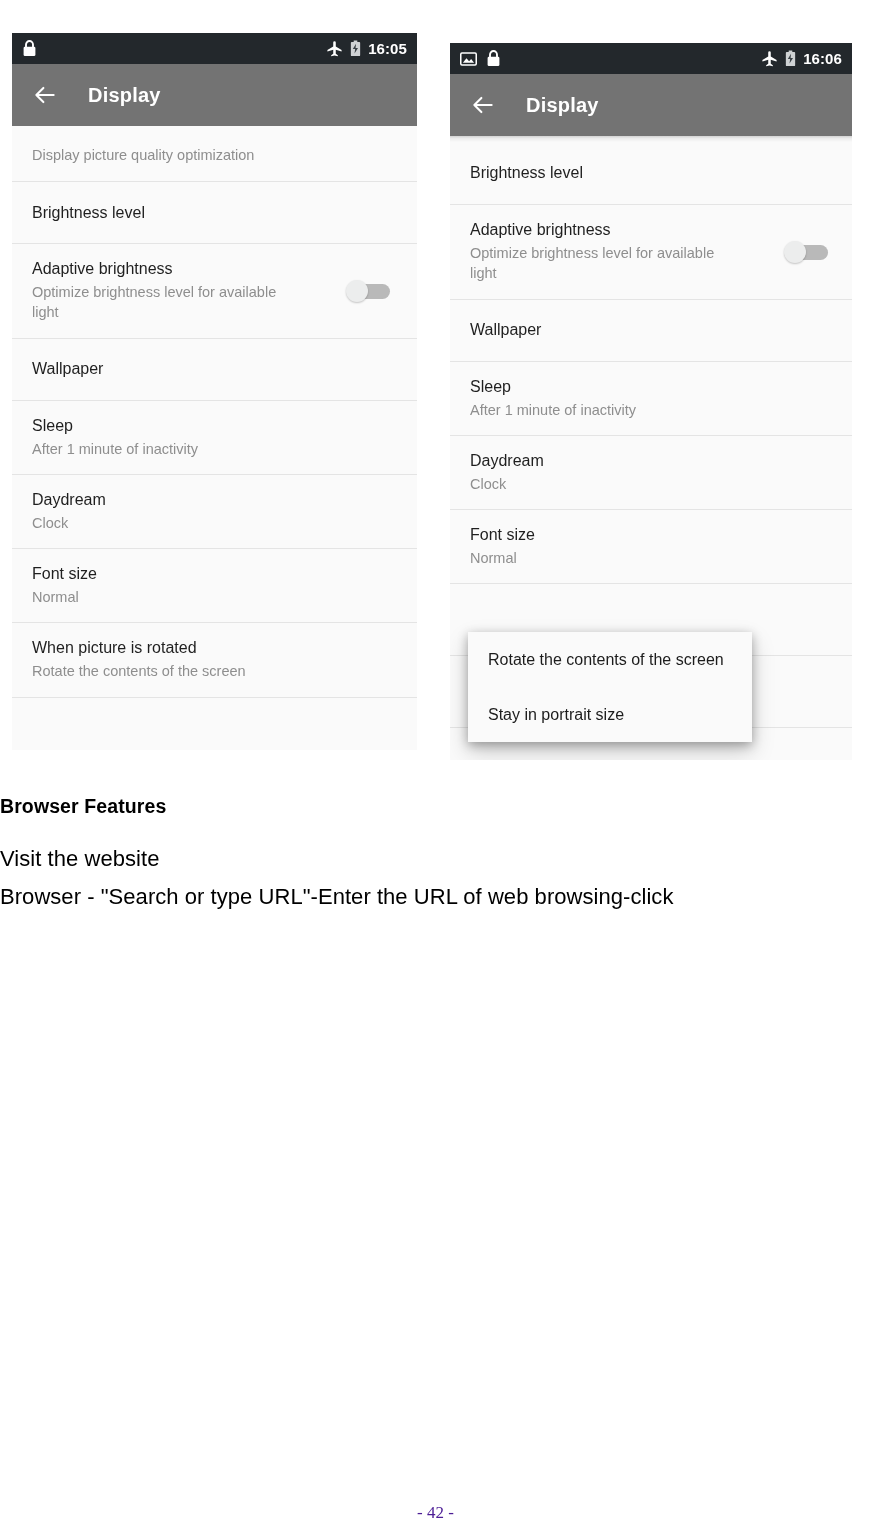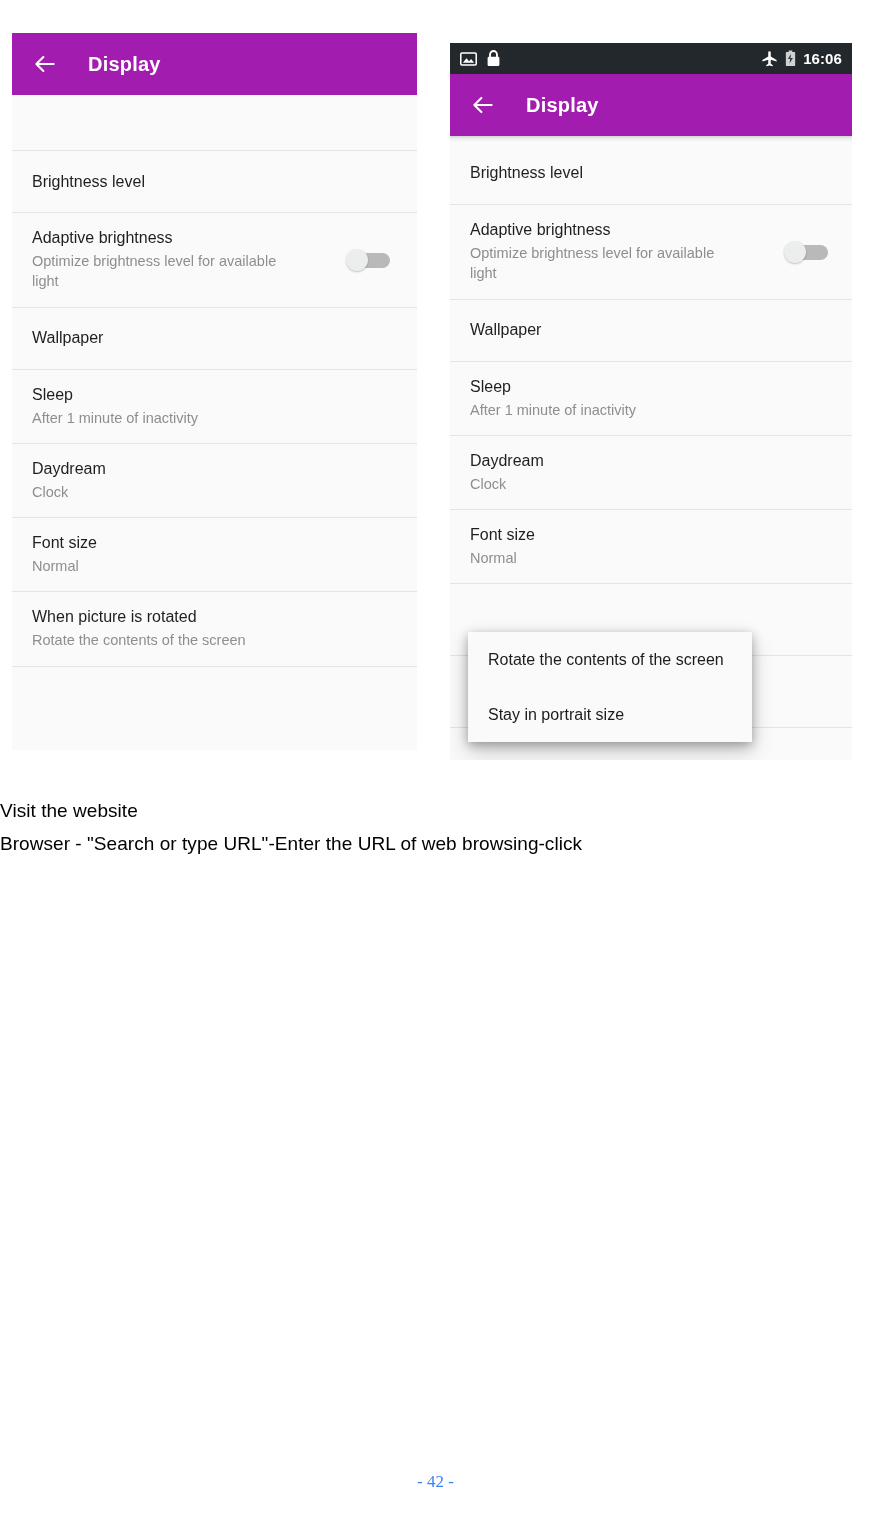--- a/index.html
+++ b/index.html
@@ -48,21 +48,21 @@
     color: #ffffff;
     font-size: 15px;
     font-weight: bold;
     letter-spacing: 0.1px;
   }
   .sicon { display: block; }
 
   
   .app-bar {
     height: 62px;
-    background: #a21caf;
+    background: #737373;
     display: flex;
     align-items: center;
     padding-left: 20px;
     box-sizing: border-box;
   }
   .back-arrow { width: 26px; height: 26px; display: block; }
   .app-title {
     color: #ffffff;
     font-size: 20px;
     font-weight: bold;
@@ -156,57 +156,82 @@
     width: 871px;
   }
   .doc-heading {
     font-size: 19.5px;
     font-weight: bold;
     color: #000000;
     margin: 0 0 22px 0;
     letter-spacing: 0.1px;
   }
   .doc-line {
-    font-size: 19px;
+    font-size: 22px;
     color: #000000;
     line-height: 1.72;
     margin: 0;
     letter-spacing: 0.05px;
   }
 
   .page-number {
     position: absolute;
     left: 0;
-    top: 1472px;
+    top: 1503px;
     width: 871px;
     text-align: center;
     font-family: "Liberation Serif", serif;
     font-size: 17px;
-    color: #3b82f6;
+    color: #4c1d95;
   }
 </style>
 </head>
 <body>
 
 <div class="phone" id="phone-left">
 
+  <div class="status-bar">
+    <div class="status-left">
+      <span>
+        <svg class="sicon" width="15" height="17" viewBox="0 0 15 17" aria-hidden="true">
+          <path d="M4 7V4.8C4 2.7 5.6 1 7.5 1S11 2.7 11 4.8V7" fill="none" stroke="#ffffff" stroke-width="1.9"></path>
+          <rect x="1.6" y="6.8" width="11.8" height="9.2" rx="1.3" fill="#ffffff"></rect>
+        </svg>
+      </span>
+    </div>
+    <div class="status-right">
+      <span>
+        <svg class="sicon" width="17" height="17" viewBox="0 0 24 24" aria-hidden="true">
+          <path d="M10.2 9V3.5a1.8 1.8 0 1 1 3.6 0V9l8.2 5v2.4l-8.2-2.6v5.6l2.9 2.1v1.6L12 22l-4.7 1.1v-1.6l2.9-2.1v-5.6L2 16.4V14z" fill="#ffffff"></path>
+        </svg>
+      </span>
+      <span>
+        <svg class="sicon" width="11" height="17" viewBox="0 0 12 19" aria-hidden="true">
+          <path d="M4 0.6h4v1.6h2.3c.5 0 .9.4.9.9V17c0 .6-.4 1-.9 1H1.7c-.5 0-.9-.4-.9-1V3.1c0-.5.4-.9.9-.9H4z" fill="#cfd2d4"></path>
+          <path d="M6.6 4.2 3 10.1h2.6L4.9 15 8.8 8.9H6.1z" fill="#3a4146"></path>
+        </svg>
+      </span>
+      <span class="status-time">16:05</span>
+    </div>
+  </div>
 
   <div class="app-bar">
     <span>
       <svg class="back-arrow" viewBox="0 0 24 24" aria-hidden="true">
         <path d="M20 12H4M10.5 5.5 4 12l6.5 6.5" fill="none" stroke="#ffffff" stroke-width="1.9" stroke-linecap="round" stroke-linejoin="round"></path>
       </svg>
     </span>
     <span class="app-title">Display</span>
   </div>
 
   <div class="settings-list">
 
     <div class="list-item">
       <div class="texts">
+        <div class="item-summary">Display picture quality optimization</div>
       </div>
     </div>
 
     <div class="list-item" style="min-height:62px">
       <div class="texts">
         <div class="item-title">Brightness level</div>
       </div>
     </div>
 
     <div class="list-item">
@@ -362,17 +387,18 @@
   </div>
 
   <div class="popup">
     <div class="popup-item">Rotate the contents of the screen</div>
     <div class="popup-item">Stay in portrait size</div>
   </div>
 
 </div>
 
 <div class="doc">
+  <h2 class="doc-heading">Browser Features</h2>
   <p class="doc-line">Visit the website</p>
   <p class="doc-line">Browser - "Search or type URL"-Enter the URL of web browsing-click</p>
 </div>
 
 <div class="page-number">- 42 -</div>
 
 </body></html>

